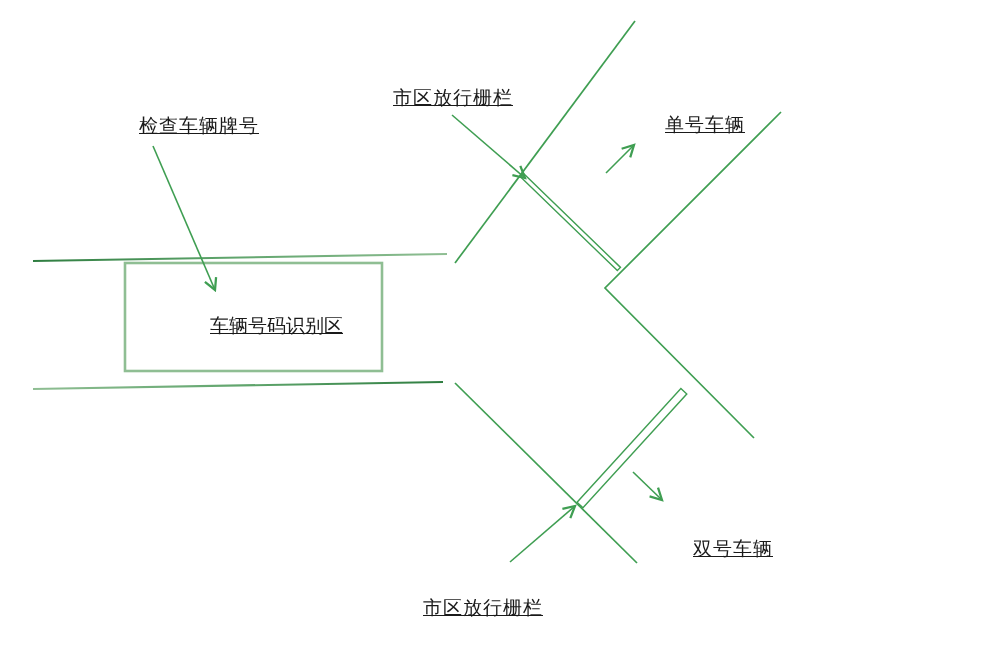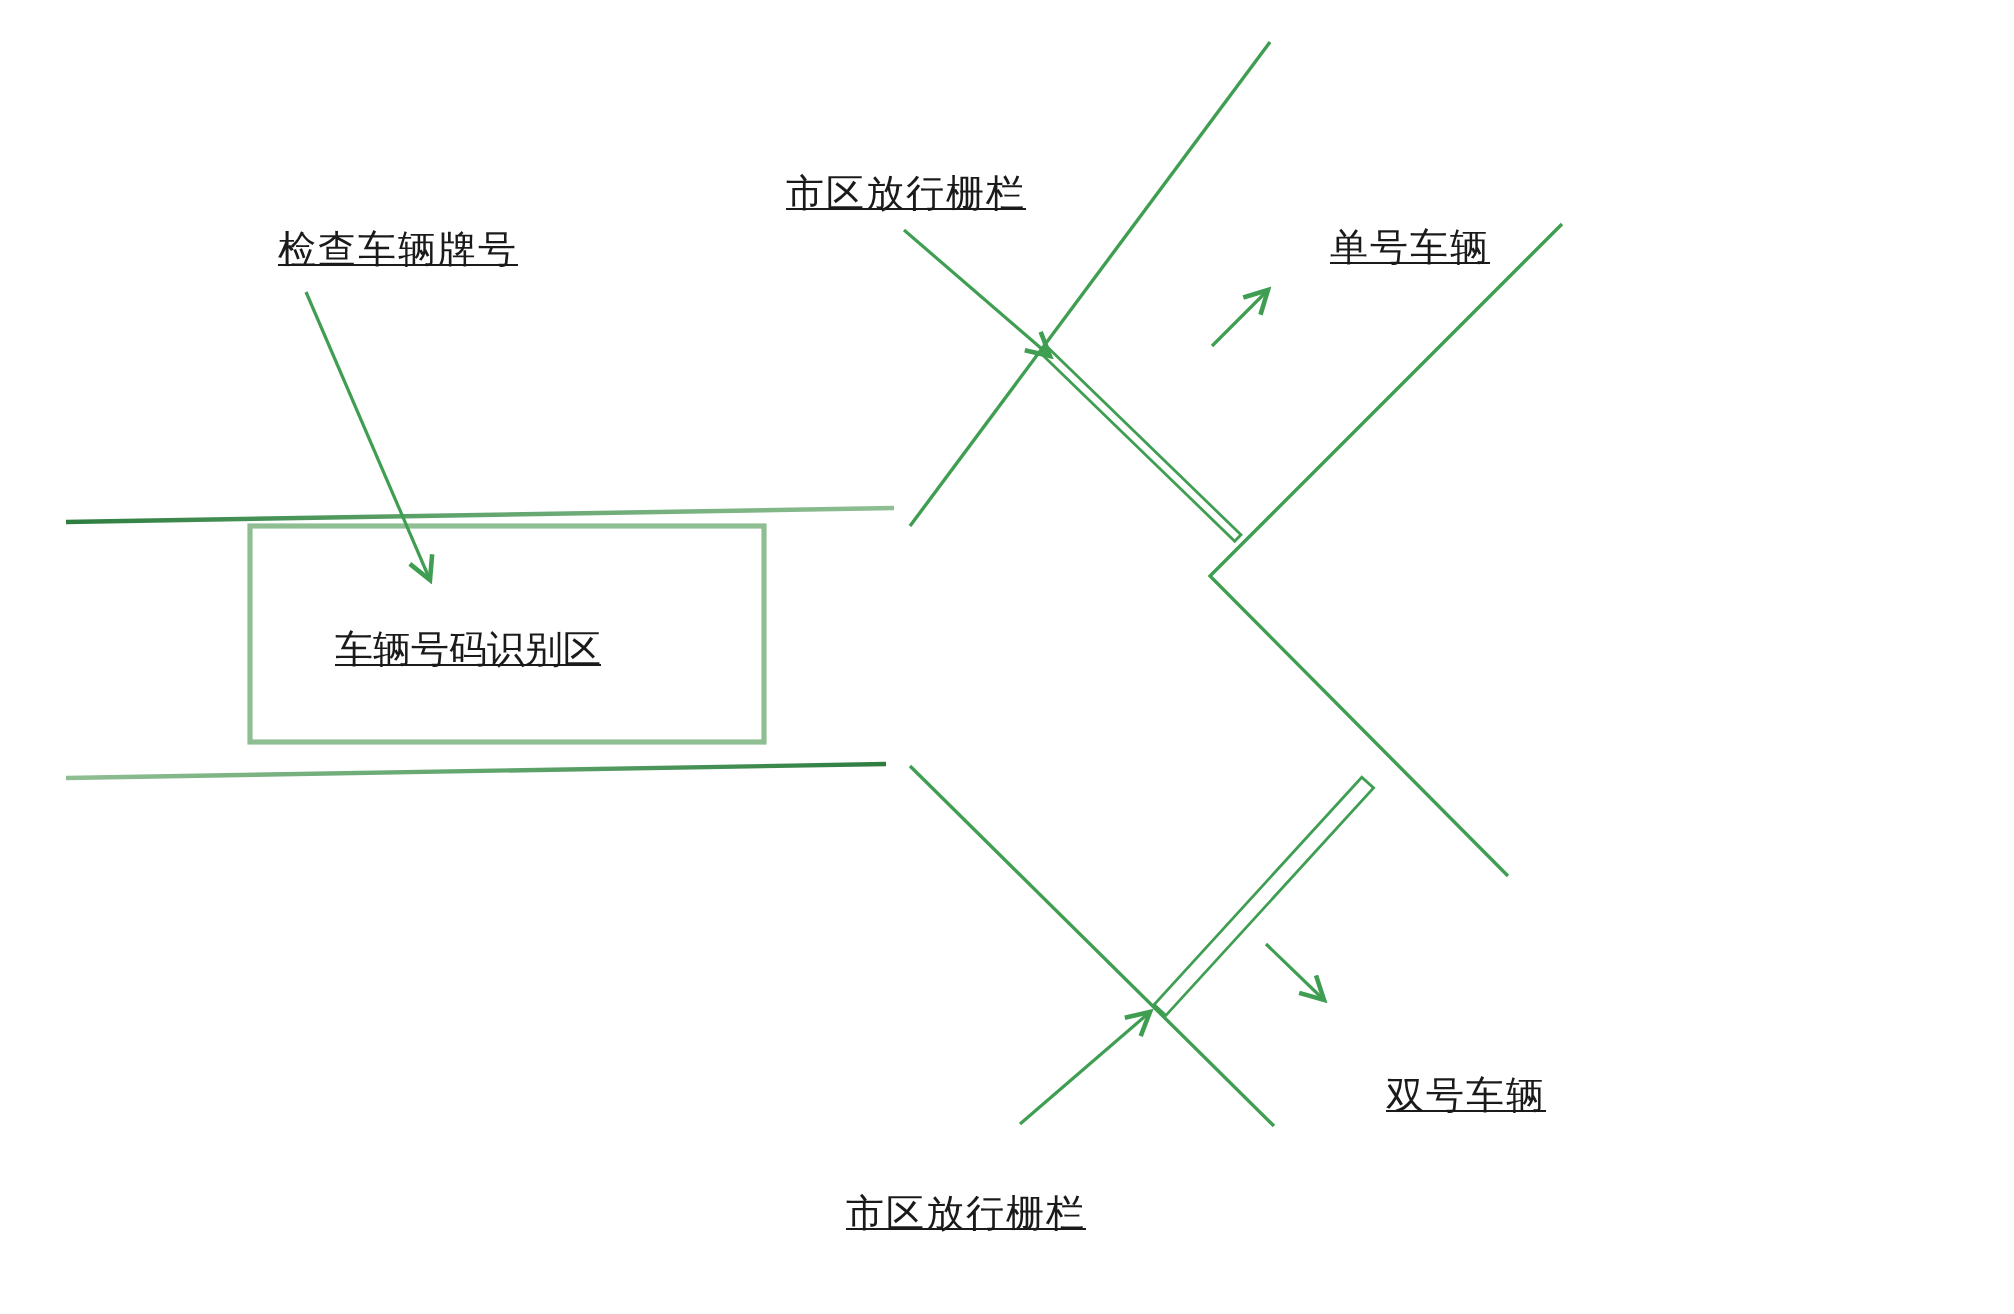--- a/index.html
+++ b/index.html
@@ -16,21 +16,21 @@
     font-size:19px;
     line-height:22px;
     color:#1a1a1a;
     white-space:nowrap;
     letter-spacing:1px;
     text-decoration:underline;
   }
   .label-check{left:92px;top:115px;margin-left:47px;}
   .label-city{left:393px;top:87px;}
   .label-odd{left:665px;top:114px;}
-  .label-zone{left:125px;top:315px;width:218px;text-align:center;letter-spacing:0;}
+  .label-zone{left:125px;top:315px;width:218px;text-align:right;letter-spacing:0;}
   .label-even{left:693px;top:538px;}
   .label-ring{left:423px;top:597px;}
 </style>
 </head>
 <body>
 
 <div class="stage">
 
   <svg class="diagram-svg" width="1007" height="657" viewBox="0 0 1007 657">
     <defs>

